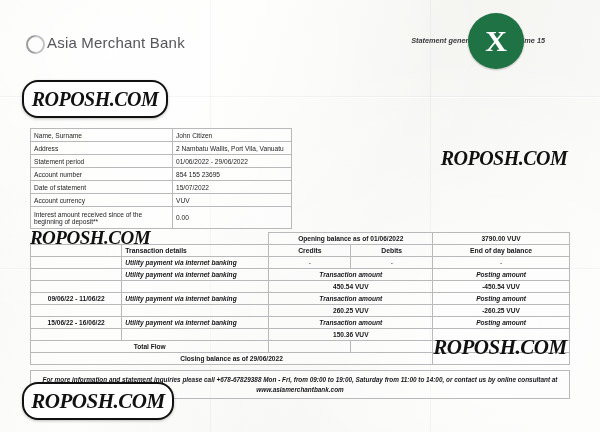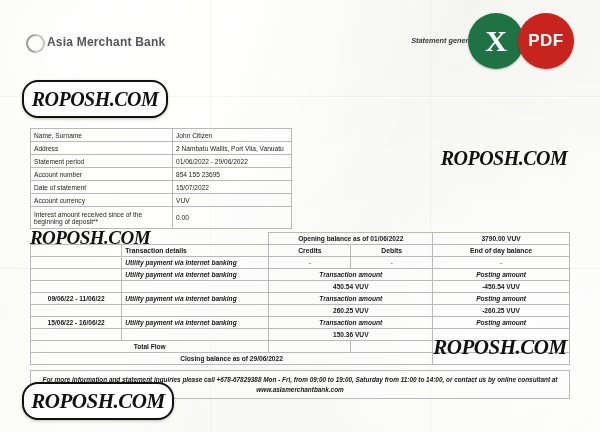--- a/index.html
+++ b/index.html
@@ -26,21 +26,21 @@
   .c4{left:430px;top:0;width:1px;height:432px;}
 
   
   .bank{
     position:absolute;left:26px;top:34px;display:flex;align-items:center;gap:6px;
   }
   .bank-mark{width:15px;height:15px;position:relative;}
   .bank-mark span{position:absolute;left:0;top:0;width:15px;height:15px;border-radius:50%;
      border:2px solid #9b9ba0;clip-path:polygon(0 0,55% 0,55% 100%,0 100%);}
   .bank-mark span.b{border-color:#c3c3c7;clip-path:polygon(45% 0,100% 0,100% 100%,45% 100%);}
-  .bank-name{font-size:12px;color:#55555b;letter-spacing:.2px;font-weight:bold;}
+  .bank-name{font-size:15px;color:#55555b;letter-spacing:.2px;font-weight:normal;}
 
   .gen-line{
     position:absolute;left:330px;top:36px;width:215px;text-align:right;
     font-size:7.3px;font-style:italic;color:#3b3b3f;font-weight:bold;
   }
 
   
   .badge{
     position:absolute;width:56px;height:56px;border-radius:50%;
     display:flex;align-items:center;justify-content:center;
@@ -120,21 +120,20 @@
     <span class="bank-mark">
         <span></span>
         <span class="b"></span>
       </span>
     <span class="bank-name">Asia Merchant Bank</span>
   </div>
 
   <div class="gen-line">Statement generation date and time 15</div>
 
   <div class="badge xls">X</div>
-  <div class="badge pdf">PDF</div>
 
   <div class="hidden-text">nuatu</div>
 
   <table class="info">
     <tbody>
         <tr>
       <td class="k">Name, Surname</td>
       <td>John Citizen</td>
     </tr>
     <tr>

